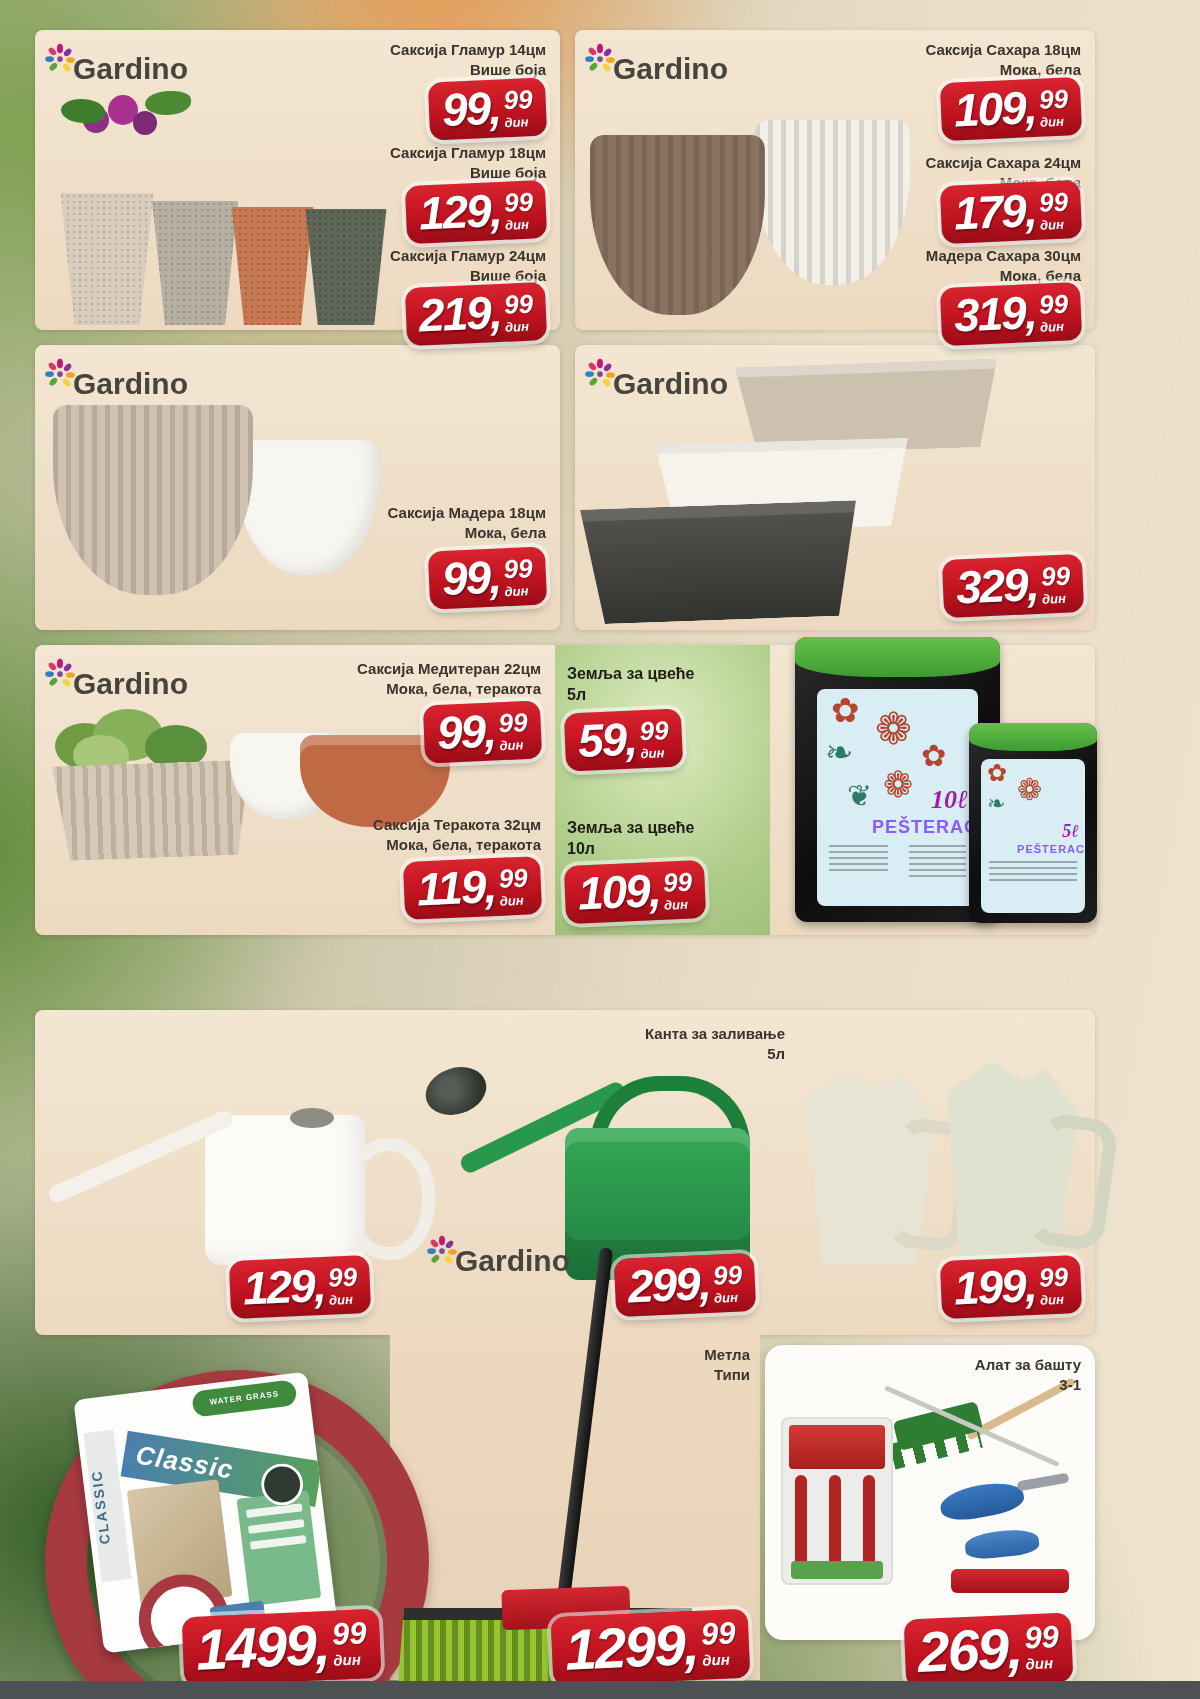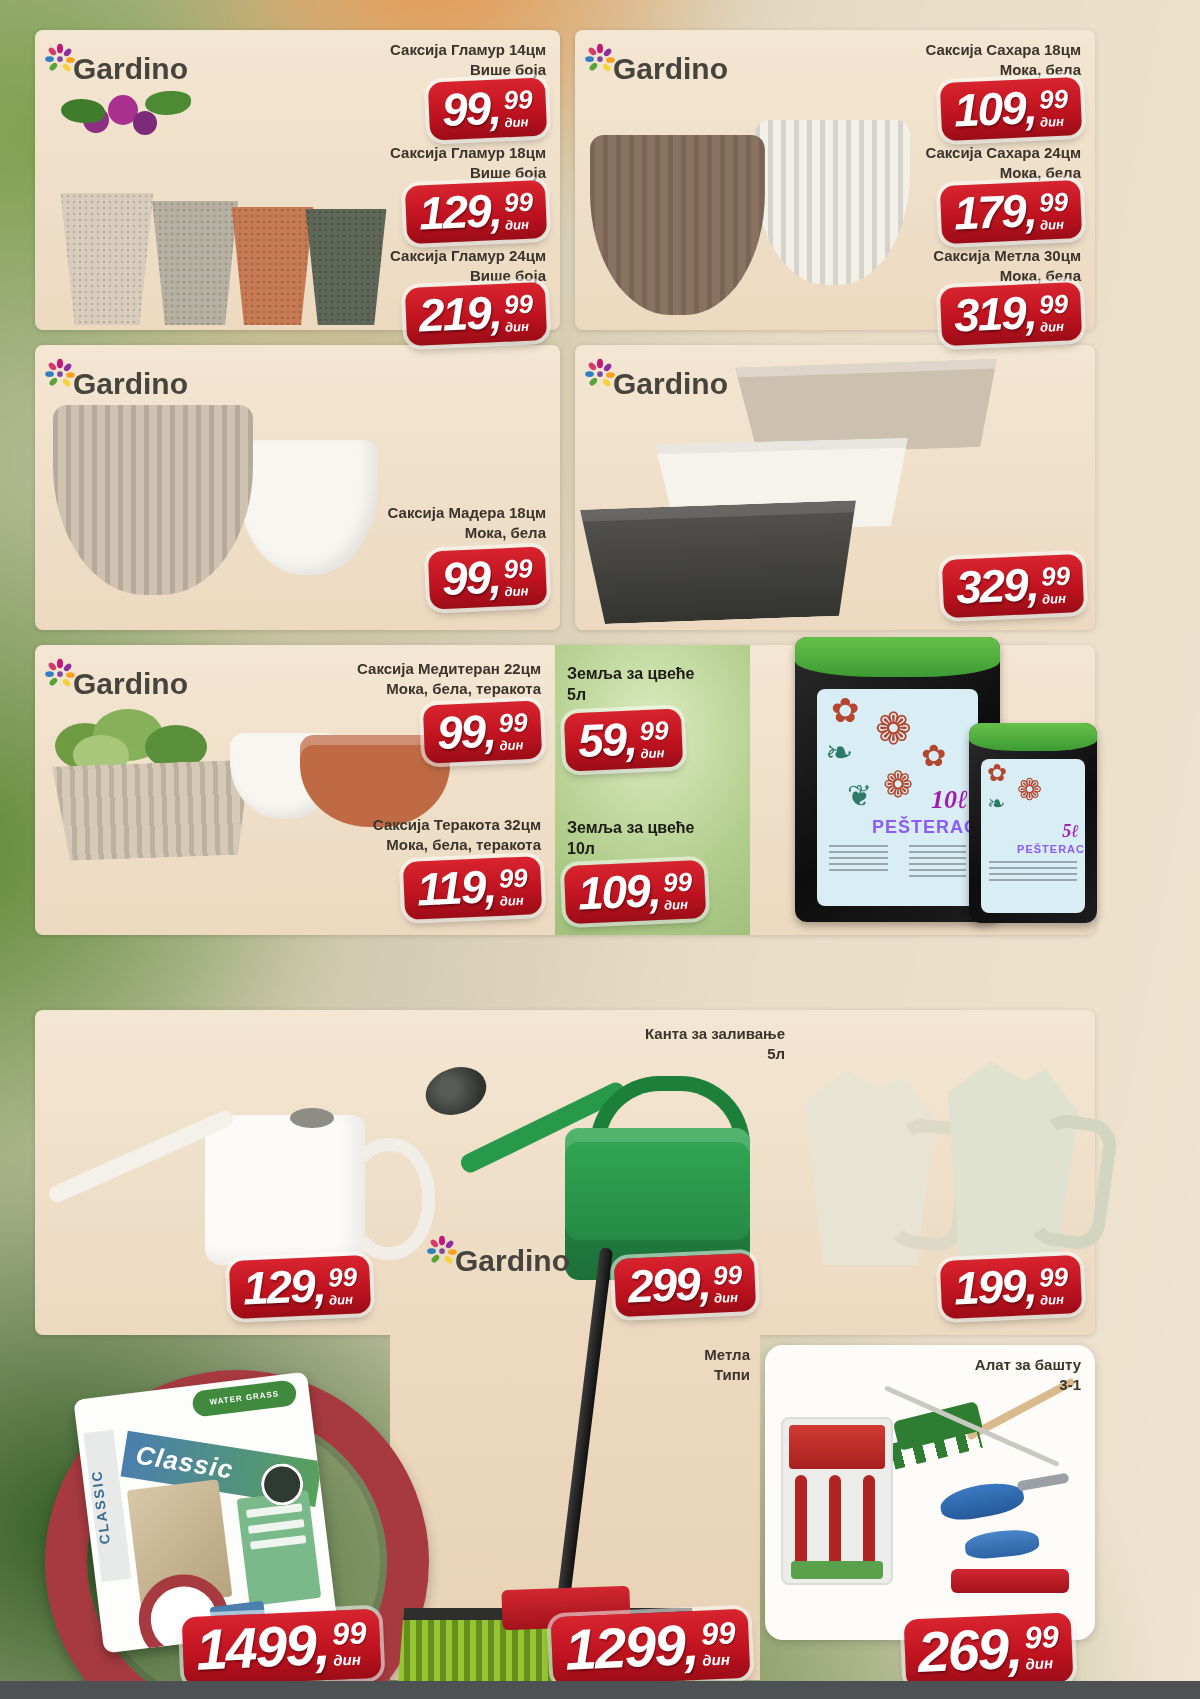--- a/index.html
+++ b/index.html
@@ -142,33 +142,33 @@
       <span>Саксија Сахара 18цм</span>
       <span>Мока, бела</span>
     </div>
     <div class="price" style="right:14px;top:50px;">
       <span class="pi">109</span>
       <span class="pside">
           <span class="pd">99</span>
           <span class="pcur">дин</span>
         </span>
     </div>
-    <div class="lab" style="right:14px;top:113px;width:260px;">
+    <div class="lab" style="right:14px;top:123px;width:260px;">
       <span>Саксија Сахара 24цм</span>
       <span>Мока, бела</span>
     </div>
     <div class="price" style="right:14px;top:153px;">
       <span class="pi">179</span>
       <span class="pside">
           <span class="pd">99</span>
           <span class="pcur">дин</span>
         </span>
     </div>
     <div class="lab" style="right:14px;top:216px;width:260px;">
-      <span>Саксија Метла 30цм</span>
+      <span>Мадера Сахара 30цм</span>
       <span>Мока, бела</span>
     </div>
     <div class="price" style="right:14px;top:255px;">
       <span class="pi">319</span>
       <span class="pside">
           <span class="pd">99</span>
           <span class="pcur">дин</span>
         </span>
     </div>
   </div>
@@ -280,21 +280,21 @@
       </div>
       <div class="price" style="right:14px;top:214px;">
         <span class="pi">119</span>
         <span class="pside">
             <span class="pd">99</span>
             <span class="pcur">дин</span>
           </span>
       </div>
     </div>
 
-    <div class="abs" style="left:520px;top:0;width:195px;height:290px;background:radial-gradient(130% 110% at 50% 30%, #dcebc0 0%, #b3cf8e 45%, #8fb46b 100%);">
+    <div class="abs" style="left:520px;top:0;width:215px;height:290px;background:radial-gradient(130% 110% at 50% 30%, #dcebc0 0%, #b3cf8e 45%, #8fb46b 100%);">
       <div class="lab left" style="left:12px;top:18px;width:190px;">
         <span>Земља за цвеће</span>
         <span>5л</span>
       </div>
       <div class="price" style="left:10px;top:66px;">
         <span class="pi">59</span>
         <span class="pside">
             <span class="pd">99</span>
             <span class="pcur">дин</span>
           </span>

